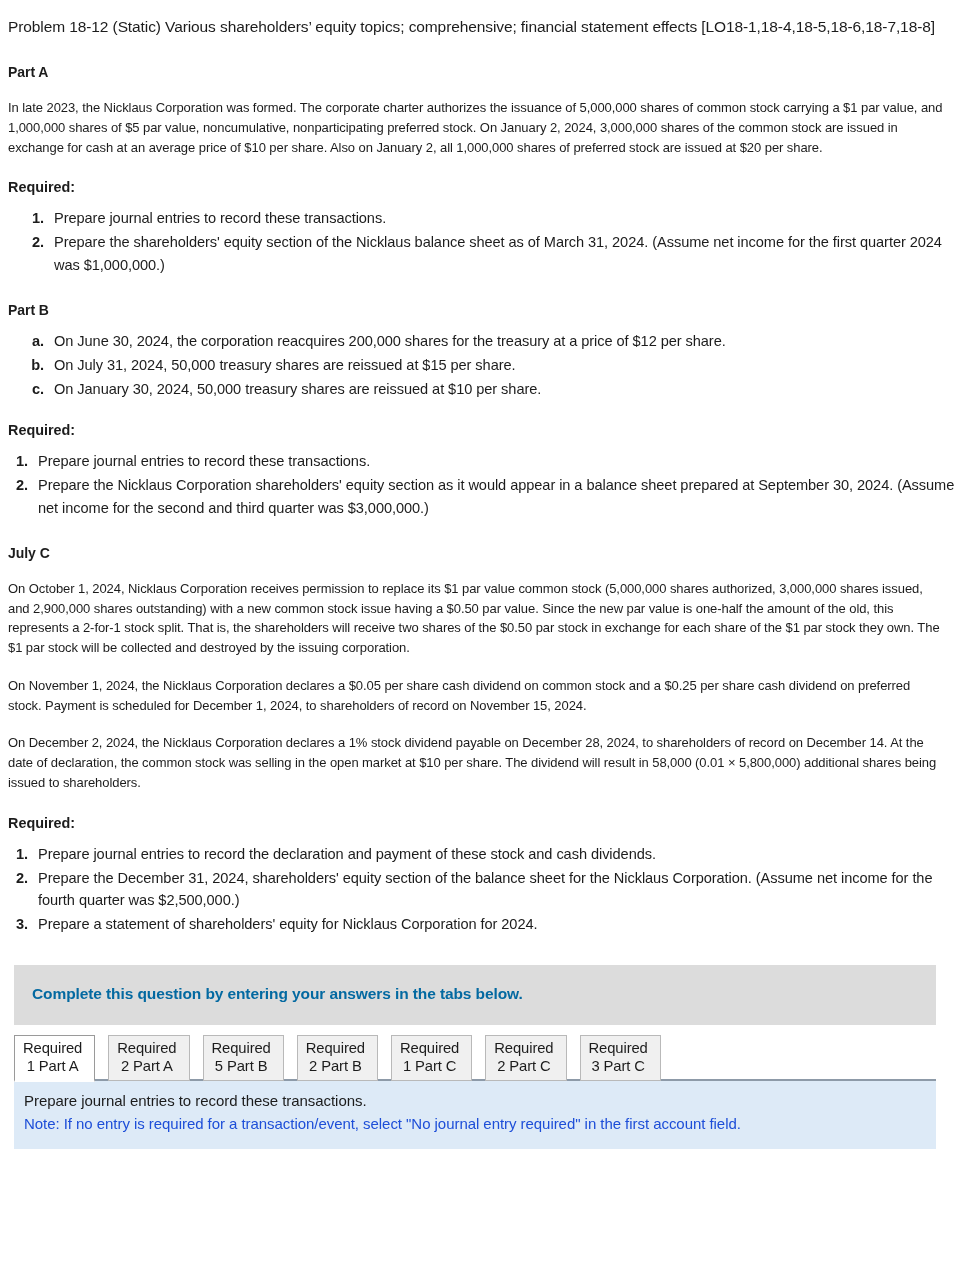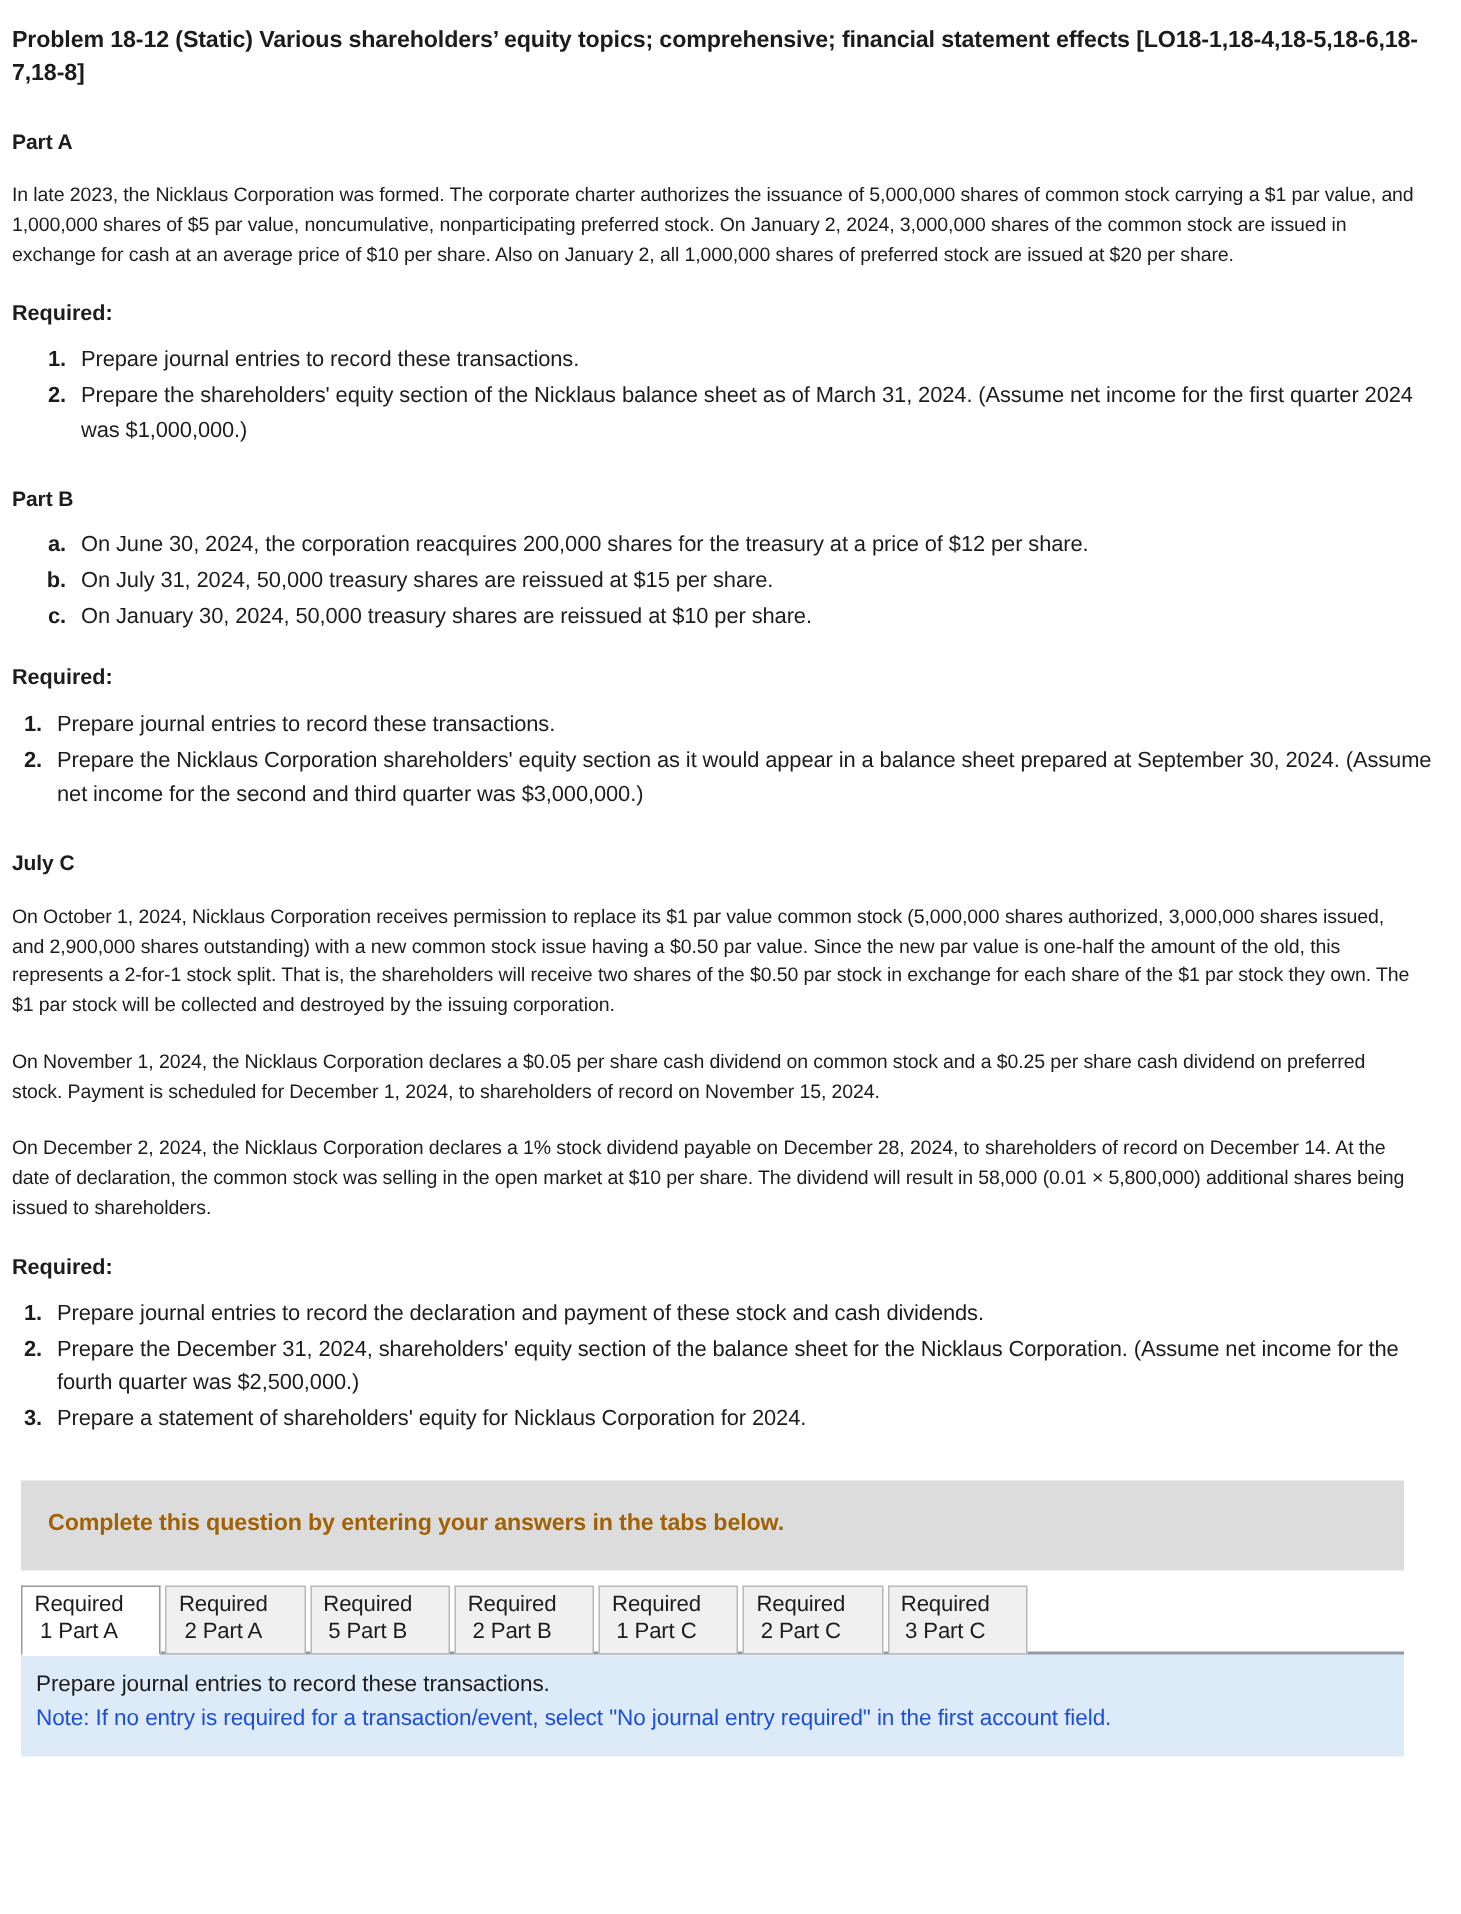--- a/index.html
+++ b/index.html
@@ -15,21 +15,21 @@
     -webkit-font-smoothing: antialiased;
   }
   .page {
     position: relative;
     width: 974px;
     box-sizing: border-box;
     padding: 16px 8px 0 8px;
   }
   .title {
     font-size: 15.5px;
-    font-weight: bold;
+    font-weight: normal;
     line-height: 1.42;
     letter-spacing: -0.1px;
     margin: 0 0 0 0;
     max-width: 940px;
   }
   .part-heading {
     font-size: 14px;
     font-weight: bold;
     margin: 26px 0 0 0;
     letter-spacing: -0.05px;
@@ -74,21 +74,21 @@
   }
   .widget-banner {
     background: #dcdcdc;
     padding: 20px 0 22px 18px;
     box-sizing: border-box;
     width: 922px;
   }
   .widget-banner-text {
     font-size: 15.5px;
     font-weight: bold;
-    color: #a16207;
+    color: #0369a1;
     letter-spacing: -0.1px;
   }
   .tabbar {
     position: relative;
     display: flex;
     align-items: flex-end;
     margin-top: 12px;
     height: 44px;
   }
   .tabbar::after {
@@ -99,22 +99,22 @@
     bottom: 0;
     height: 2px;
     background: #8d9aa8;
   }
   .tab {
     position: relative;
     z-index: 2;
     box-sizing: border-box;
     border: 1px solid #b9b9b9;
     background: #f0f0f0;
-    padding: 3px 24px 4px 8px;
-    margin-right: 3px;
+    padding: 3px 12px 4px 8px;
+    margin-right: 13px;
     font-size: 14.8px;
     line-height: 1.27;
     text-align: center;
     color: #1c1c1c;
     white-space: nowrap;
     cursor: pointer;
     letter-spacing: -0.1px;
   }
   .tab.active {
     background: #ffffff;

